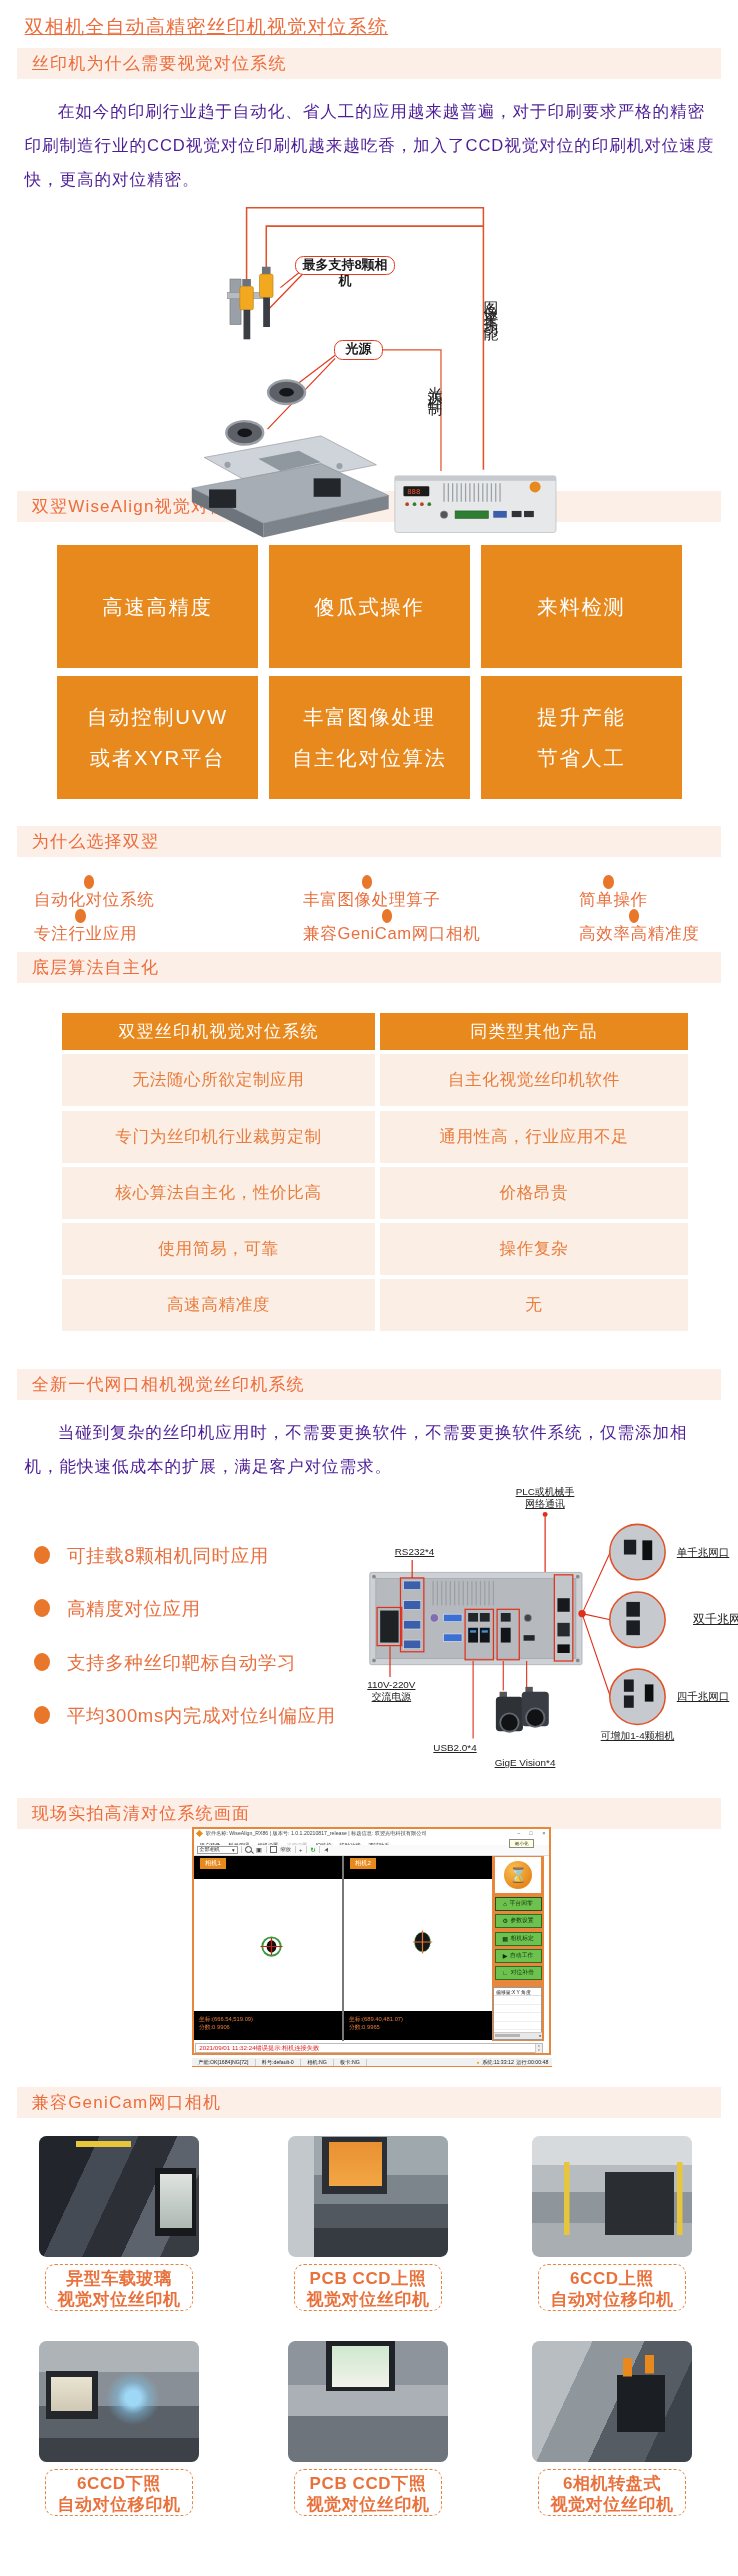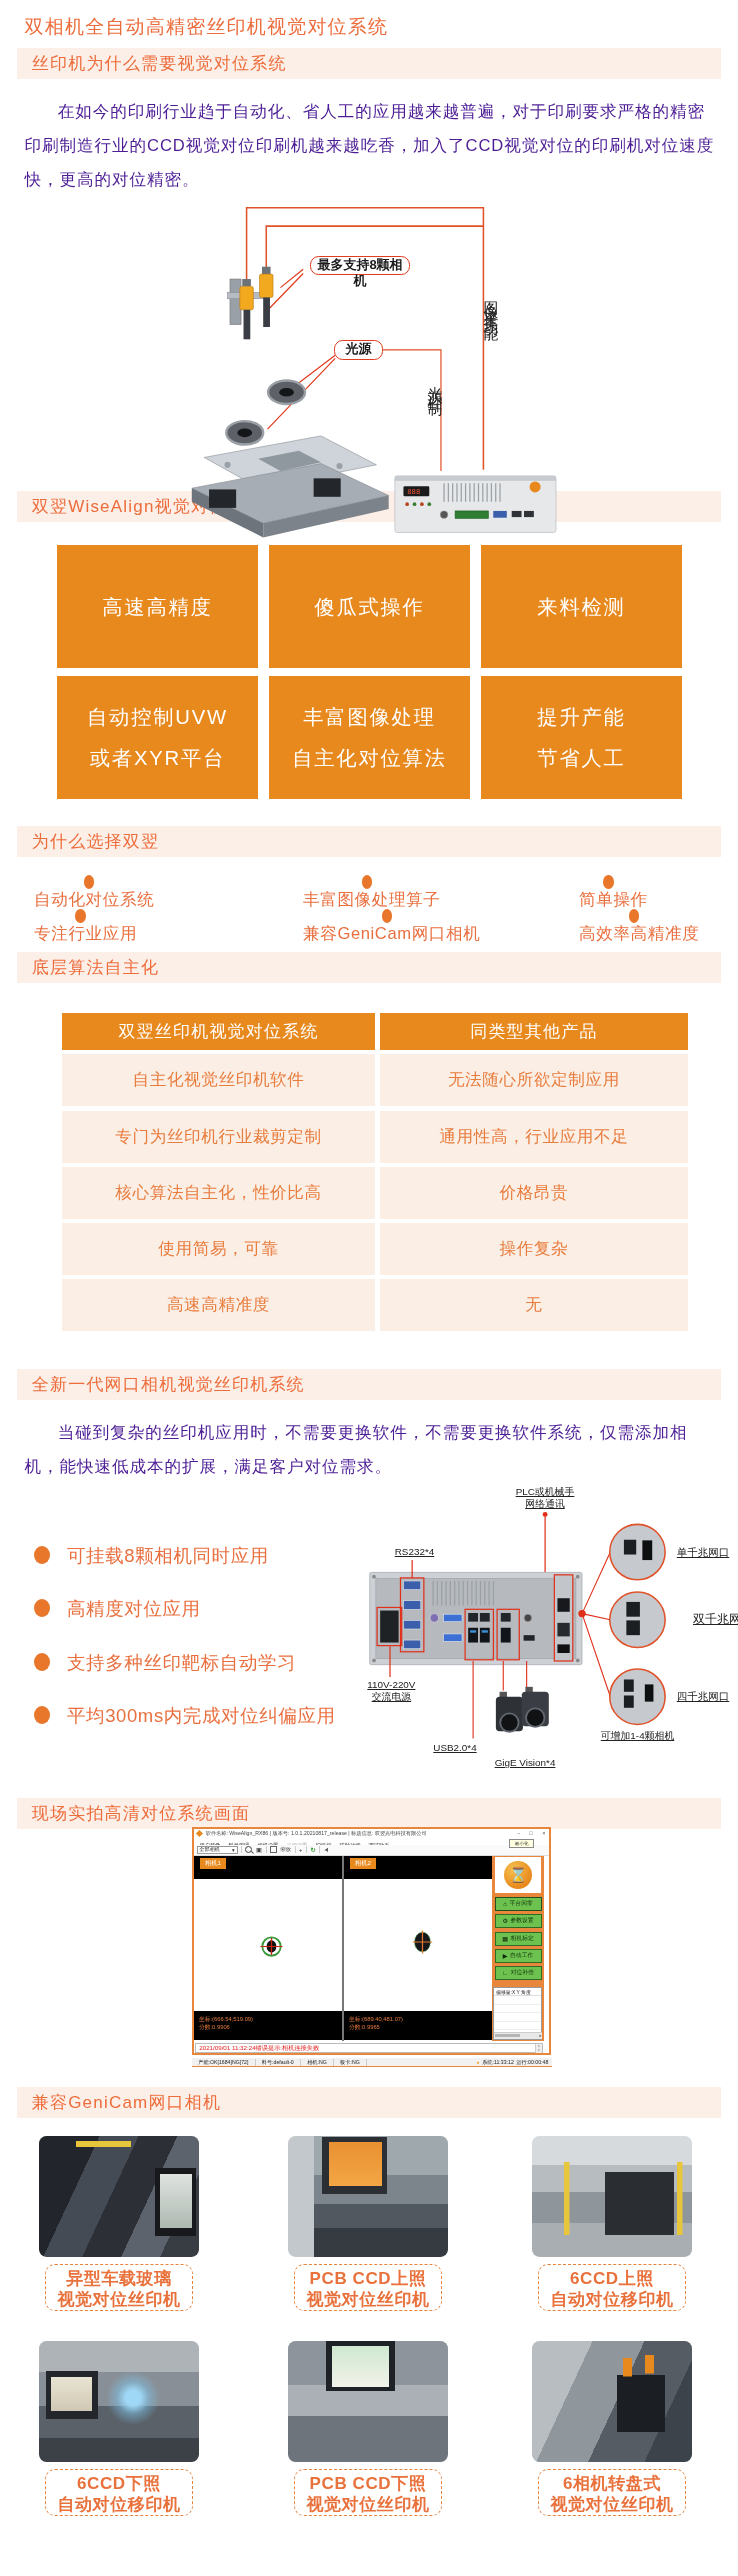--- a/index.html
+++ b/index.html
@@ -1,19 +1,19 @@
 <!DOCTYPE html>
 <html style="font-size:9.9px"><head>
 <meta charset="utf-8">
 <style>
   html,body { margin:0; padding:0; background:#fff; font-family:"Liberation Sans", sans-serif; }
   #page { position:relative; width:739px; height:2576px; background:#fff; overflow:hidden; }
   .abs { position:absolute; }
 
-  #page-title { position:absolute; left:24.6px; top:13.5px; font-size:19px; color:#ED6C3B; letter-spacing:1.2px; }
+  #page-title { position:absolute; left:24.6px; top:13.5px; font-size:19px; color:#ED6C3B; letter-spacing:1.2px;text-decoration:underline; }
 
   .bar { position:absolute; left:17px; width:704px; height:31px; background:#FCEFE7;
          color:#ED6C3B; font-size:17px; line-height:31px; padding-left:14.8px;
          box-sizing:border-box; letter-spacing:1.2px; }
 
   .para { position:absolute; left:24.6px; width:691px; font-size:16.6px; line-height:34px;
           color:#4c1d95; text-indent:2em; letter-spacing:0.9px; }
 
   
   .card { position:absolute; width:201px; height:123px; background:#E8891E; color:#fff;
@@ -198,21 +198,21 @@
       <circle cx="416" cy="494" r="3" fill="#b8431f"></circle>
         <circle cx="428" cy="494" r="3" fill="#3a7d32"></circle>
       <path d="M452,460v30M459,460v30M466,460v30M473,460v30M480,460v30M487,460v30M494,460v30M501,460v30M508,460v30M515,460v30M522,460v30M529,460v30M536,460v30M543,460v30" stroke="#9aa0a5" stroke-width="2"></path>
       <circle cx="600" cy="466" r="9" fill="#E8891E"></circle>
       <circle cx="452" cy="511" r="6" fill="#555" stroke="#888"></circle>
       <rect x="470" y="505" width="54" height="12" fill="#2e7d32" stroke="#1b5e20"></rect>
       <rect x="532" y="505" width="22" height="11" fill="#3b5faa"></rect>
       <rect x="562" y="505" width="16" height="10" fill="#2f3338"></rect>
       <rect x="582" y="505" width="16" height="10" fill="#2f3338"></rect>
     </svg>
-    <div class="dlabel" style="left:144px; top:56px; width:98px; height:17px; font-size:13px; line-height:16px">最多支持8颗相机</div>
+    <div class="dlabel" style="left:129px; top:56px; width:98px; height:17px; font-size:13px; line-height:16px">最多支持8颗相机</div>
     <div class="dlabel" style="left:168px; top:140px; width:47px; height:18px; font-size:13px; line-height:16.6px">光源</div>
     <div class="vtext" style="left:315px; top:89px">图像采集功能</div>
     <div class="vtext" style="left:259px; top:174px">光源控制</div>
   </div>
 
   <div class="card" style="left:57px;  top:545px">
       <span>高速高精度</span>
     </div>
   <div class="card" style="left:269px; top:545px">
       <span>傻瓜式操作</span>
@@ -254,22 +254,22 @@
       <span class="txt">简单操作</span>
     </div>
   <div class="bullet" style="left:579px; top:909px">
     <span class="dot"></span>
       <span class="txt">高效率高精准度</span>
     </div>
 
   <div class="tbl">
     <div class="th">双翌丝印机视觉对位系统</div>
     <div class="th">同类型其他产品</div>
+    <div class="td">无法随心所欲定制应用</div>
     <div class="td">自主化视觉丝印机软件</div>
-    <div class="td">无法随心所欲定制应用</div>
     <div class="td">专门为丝印机行业裁剪定制</div>
     <div class="td">通用性高，行业应用不足</div>
     <div class="td">核心算法自主化，性价比高</div>
     <div class="td">价格昂贵</div>
     <div class="td">使用简易，可靠</div>
     <div class="td">操作复杂</div>
     <div class="td">高速高精准度</div>
     <div class="td">无</div>
   </div>
 

